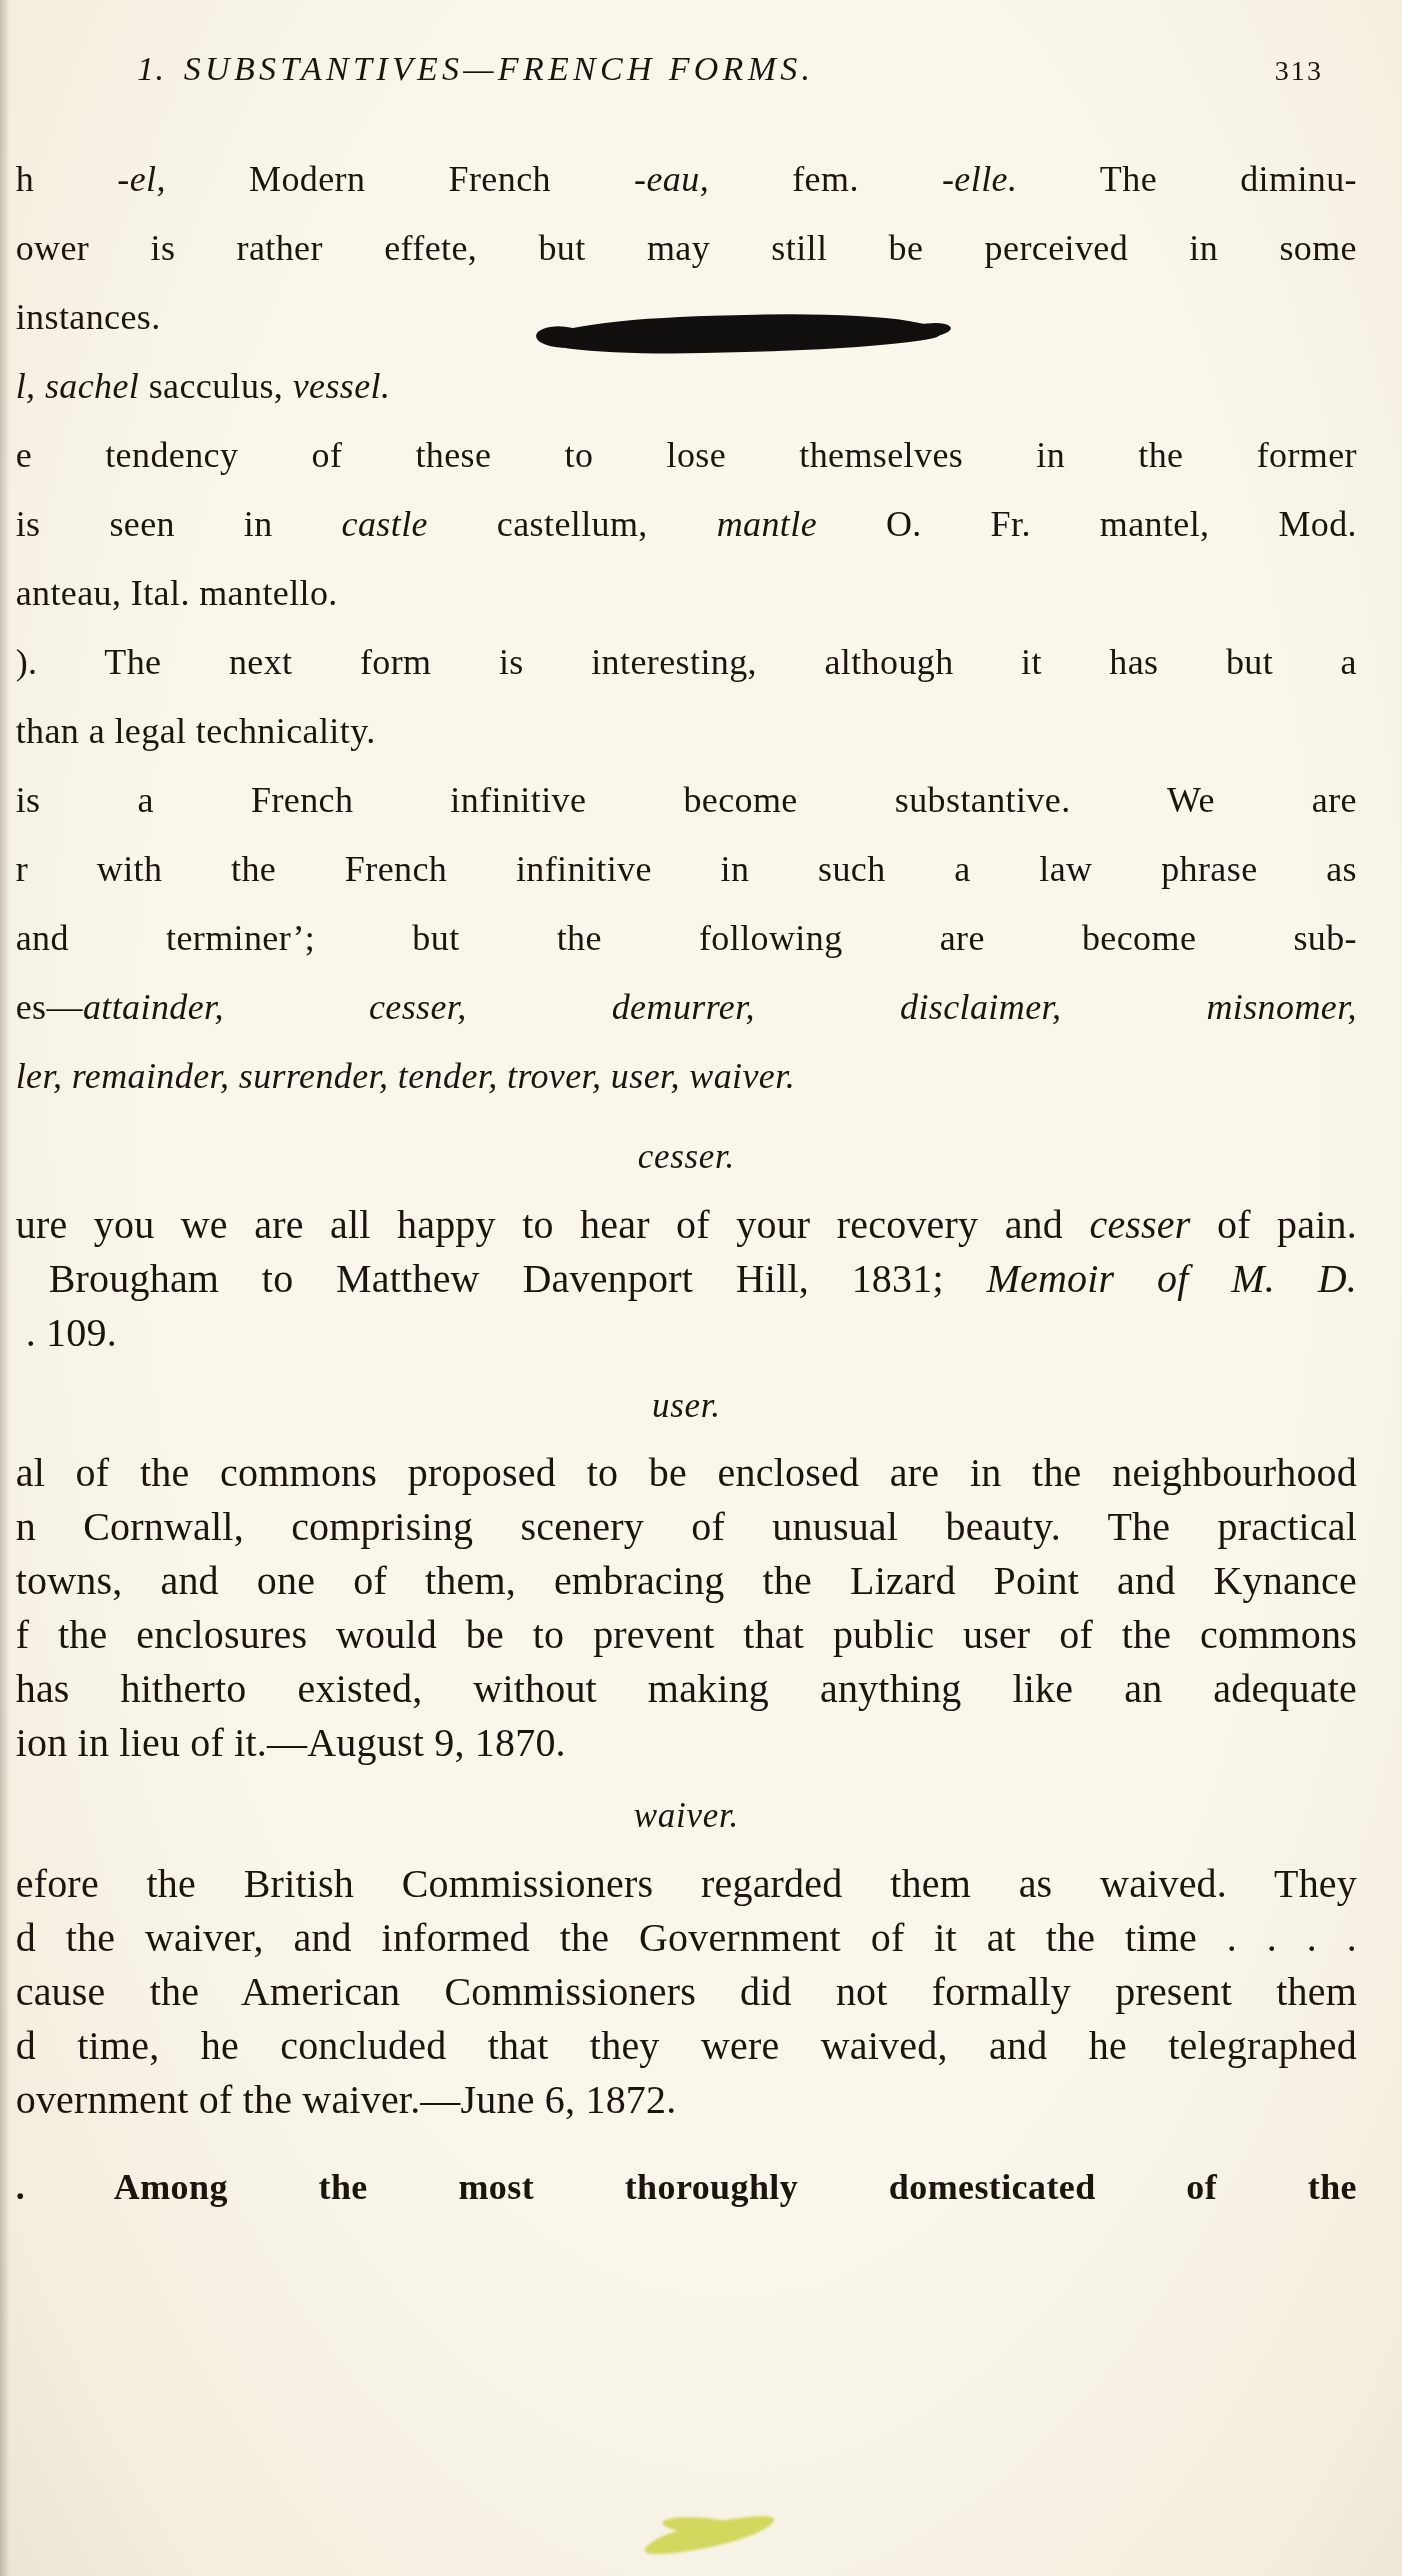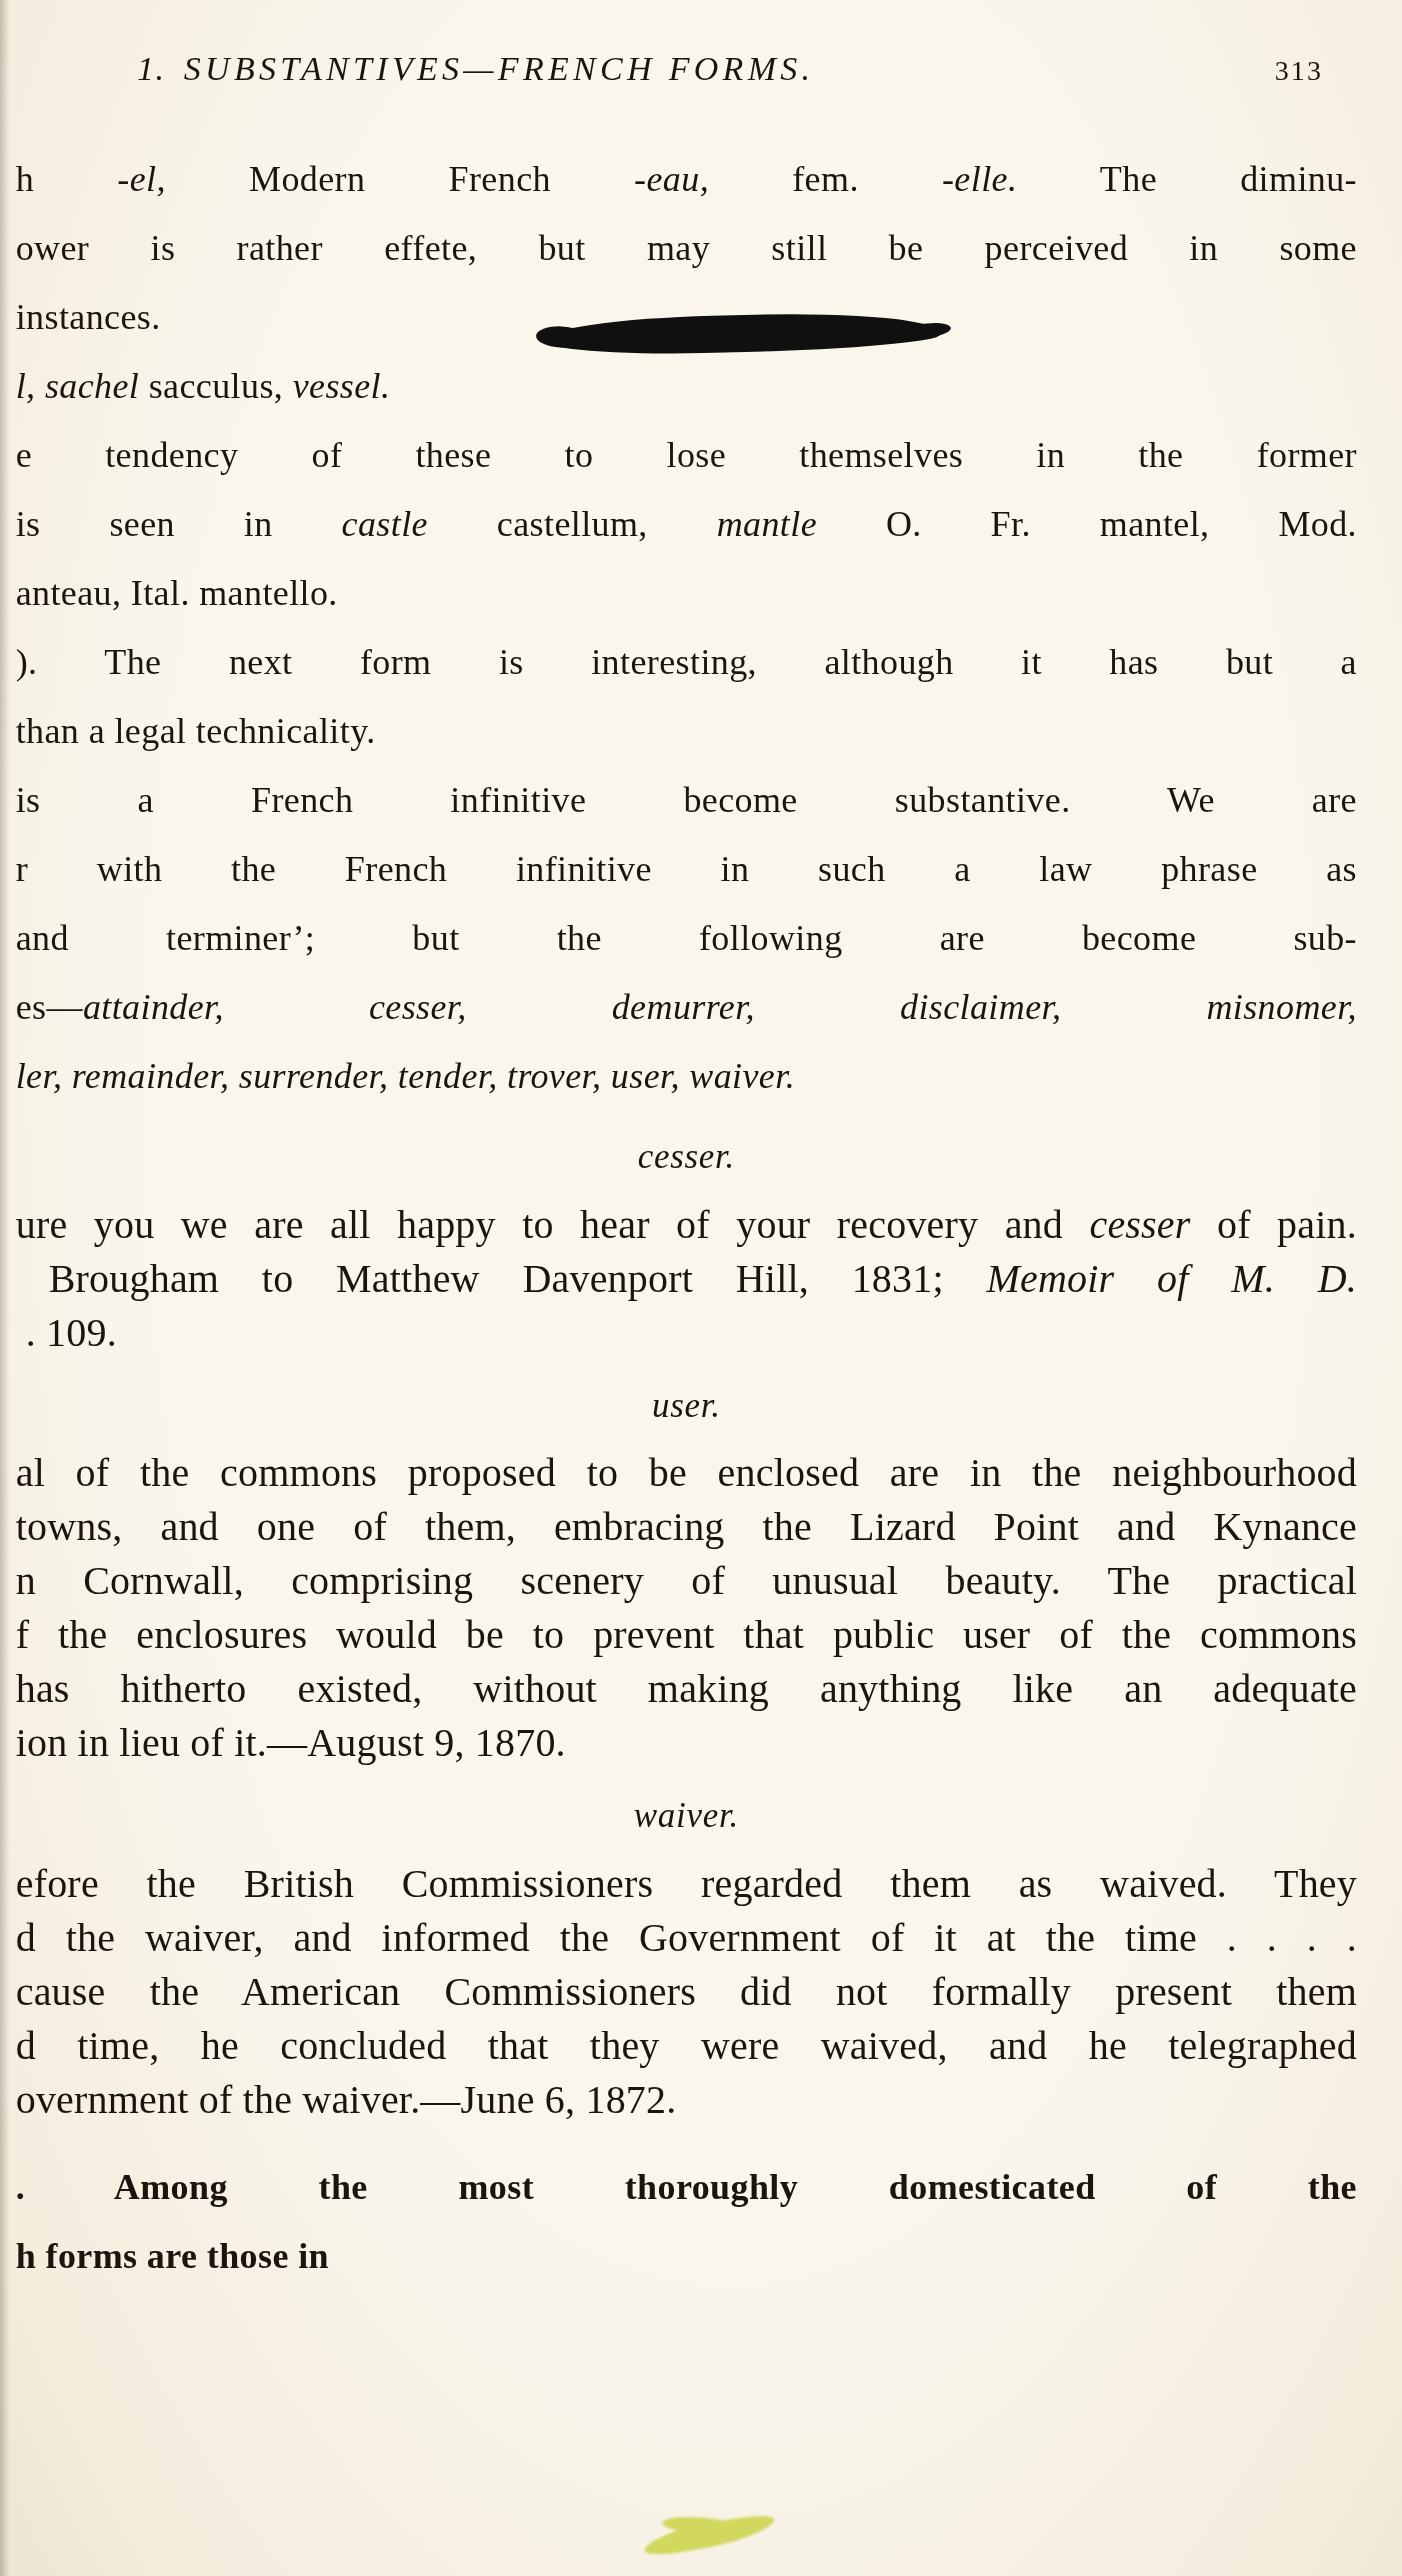--- a/index.html
+++ b/index.html
@@ -111,37 +111,36 @@
       </div>
       <div class="block heading"><i>cesser.</i></div>
       <div class="block citation">
         <div class="line just"><span>ure you we are all happy to hear of your recovery and </span><i>cesser</i><span> of pain.</span></div>
         <div class="line just" style="padding-left: 33px;"><span>Brougham to Matthew Davenport Hill, 1831; </span><i>Memoir of M. D.</i></div>
         <div class="line" style="padding-left: 10px;"><span>. 109.</span></div>
       </div>
       <div class="block heading"><i>user.</i></div>
       <div class="block citation">
         <div class="line just"><span>al of the commons proposed to be enclosed are in the neighbourhood</span></div>
+        <div class="line just"><span>n Cornwall, comprising scenery of unusual beauty.  The practical</span></div>
         <div class="line just"><span>towns, and one of them, embracing the Lizard Point and Kynance</span></div>
-        <div class="line just"><span>n Cornwall, comprising scenery of unusual beauty.  The practical</span></div>
         <div class="line just"><span>f the enclosures would be to prevent that public user of the commons</span></div>
         <div class="line just"><span>has hitherto existed, without making anything like an adequate</span></div>
         <div class="line"><span>ion in lieu of it.—August 9, 1870.</span></div>
       </div>
       <div class="block heading"><i>waiver.</i></div>
       <div class="block citation">
         <div class="line just"><span>efore the British Commissioners regarded them as waived.  They</span></div>
         <div class="line just"><span>d the waiver, and informed the Government of it at the time . . . .</span></div>
         <div class="line just"><span>cause the American Commissioners did not formally present them</span></div>
         <div class="line just"><span>d time, he concluded that they were waived, and he telegraphed</span></div>
         <div class="line"><span>overnment of the waiver.—June 6, 1872.</span></div>
       </div>
       <div class="block body">
         <div class="line just"><span>. Among the most thoroughly domesticated of the</span></div>
-        <div class="line"><span>h forms are those in</span></div>
       </div>
     </div>
 
   <div class="redaction"></div>
   <div class="highlight"></div>
 
 </div>
 
 
 </body></html>

